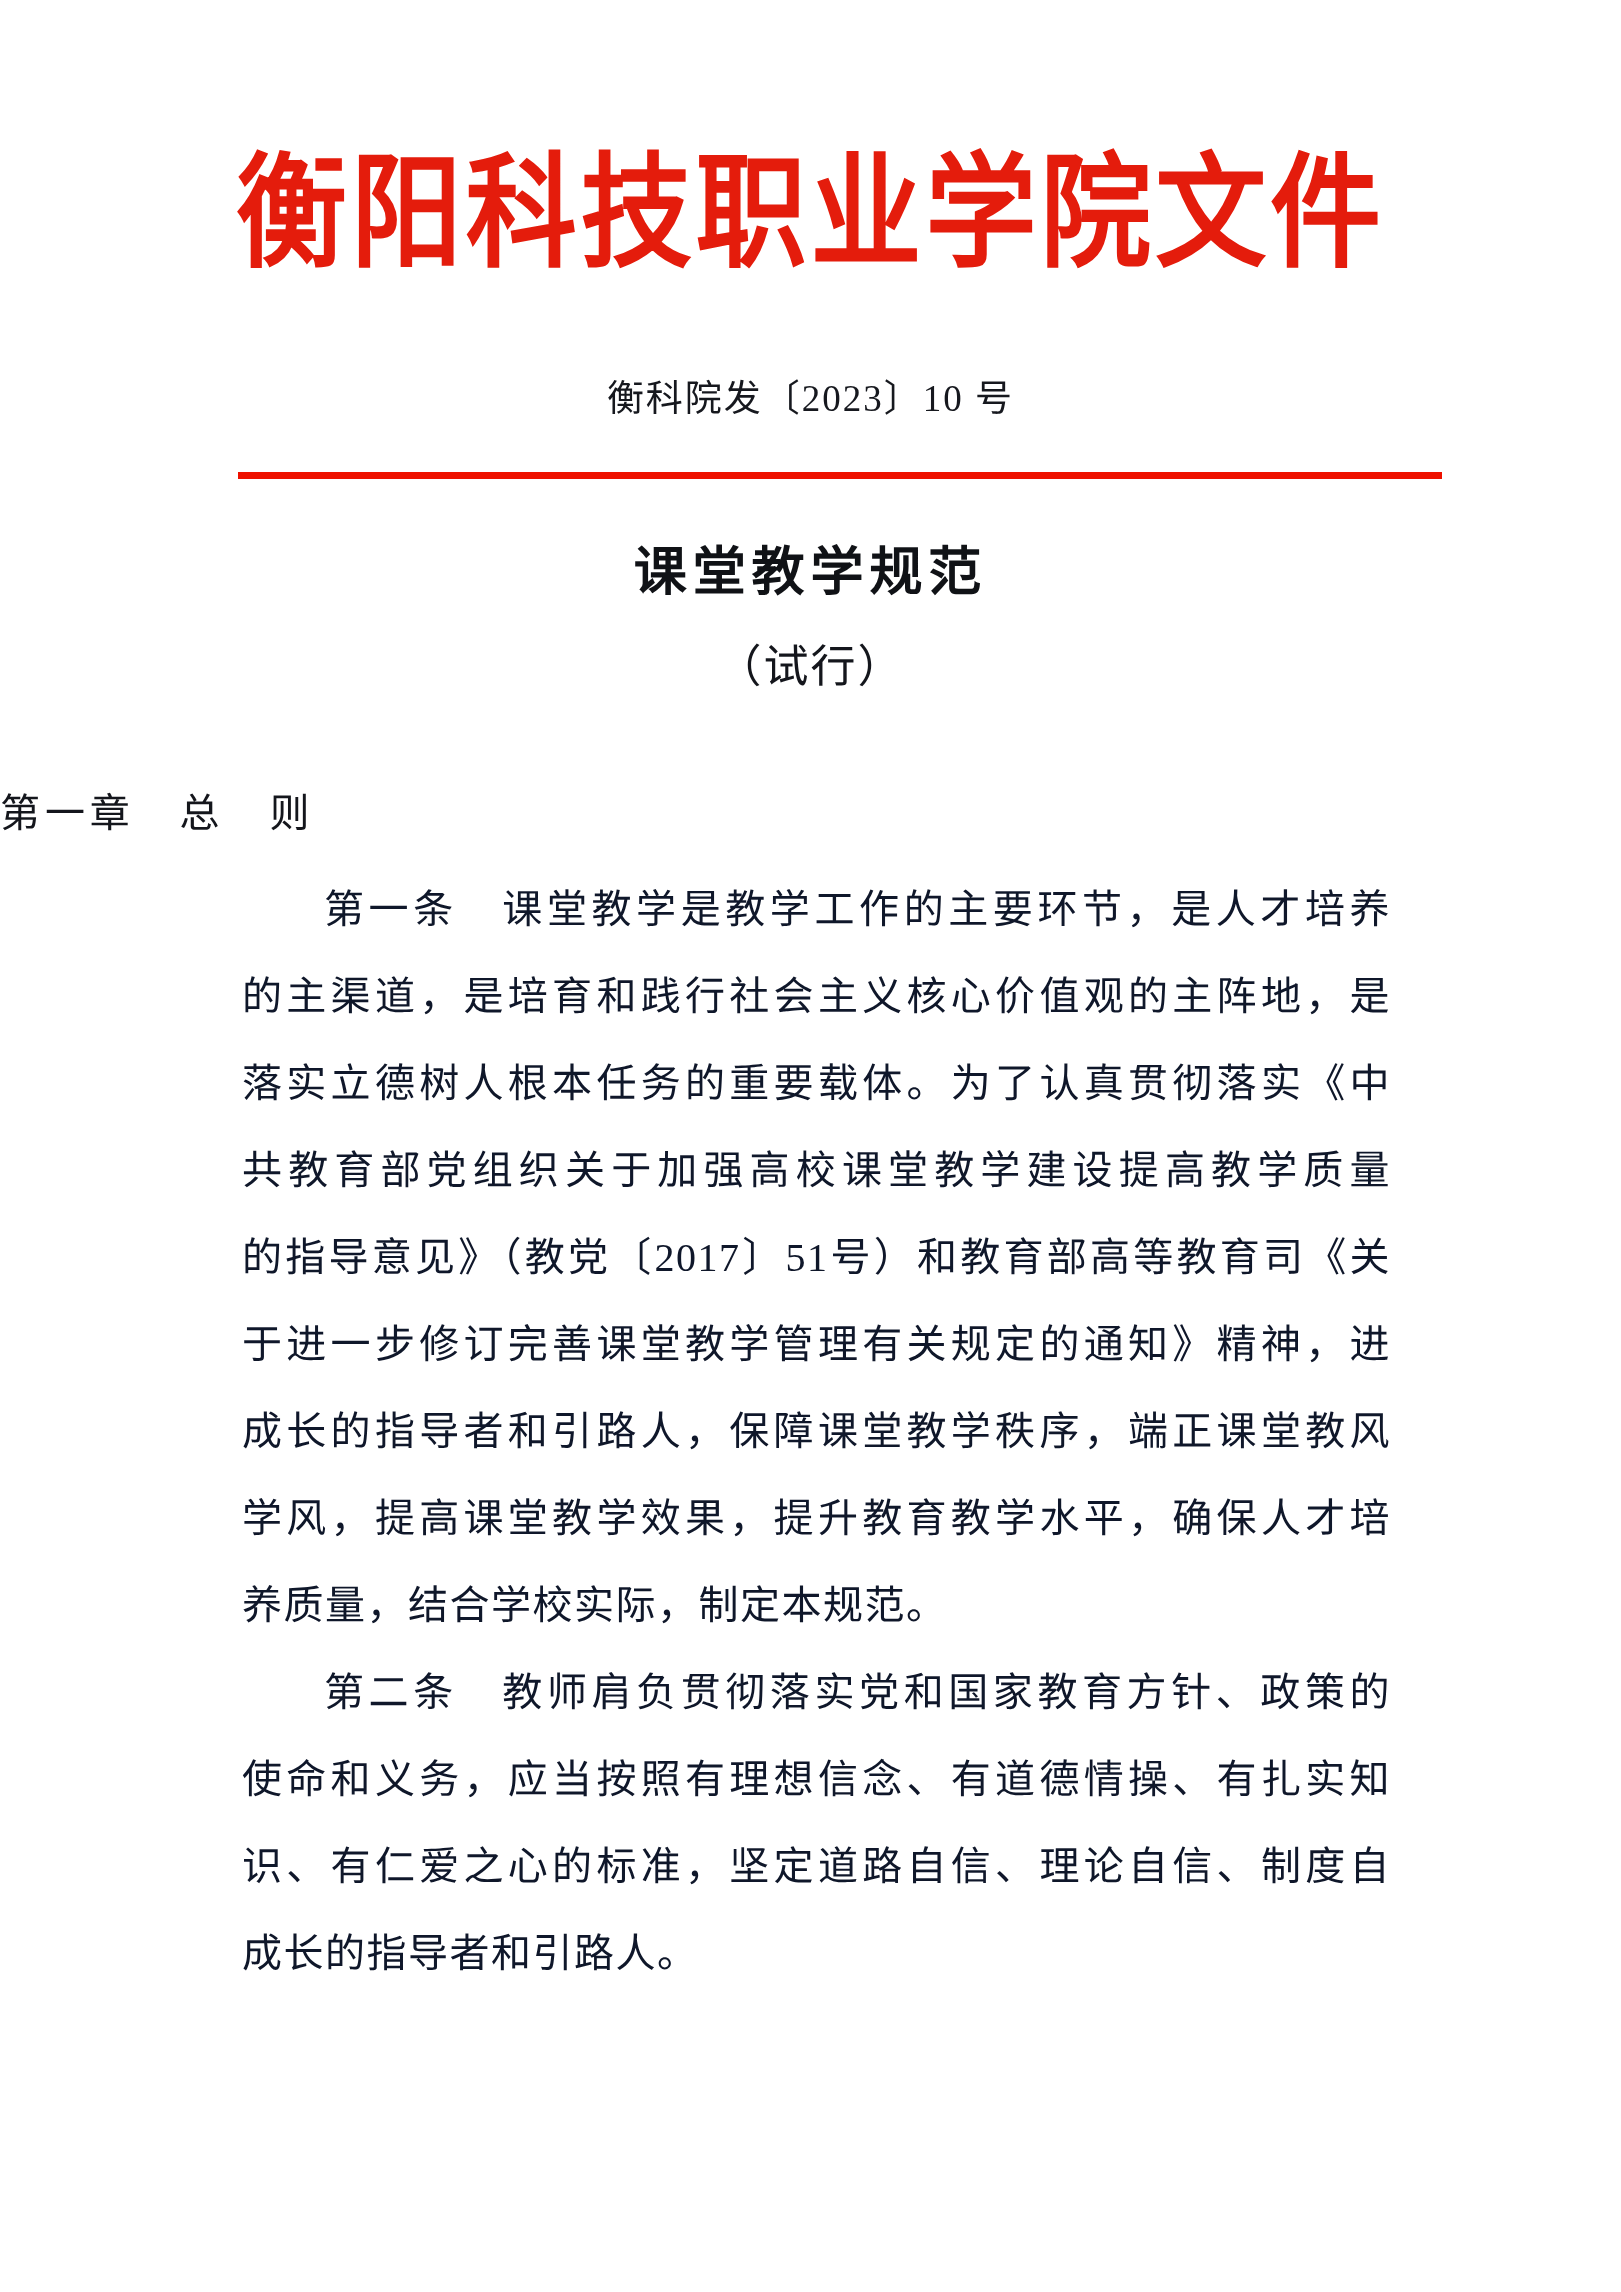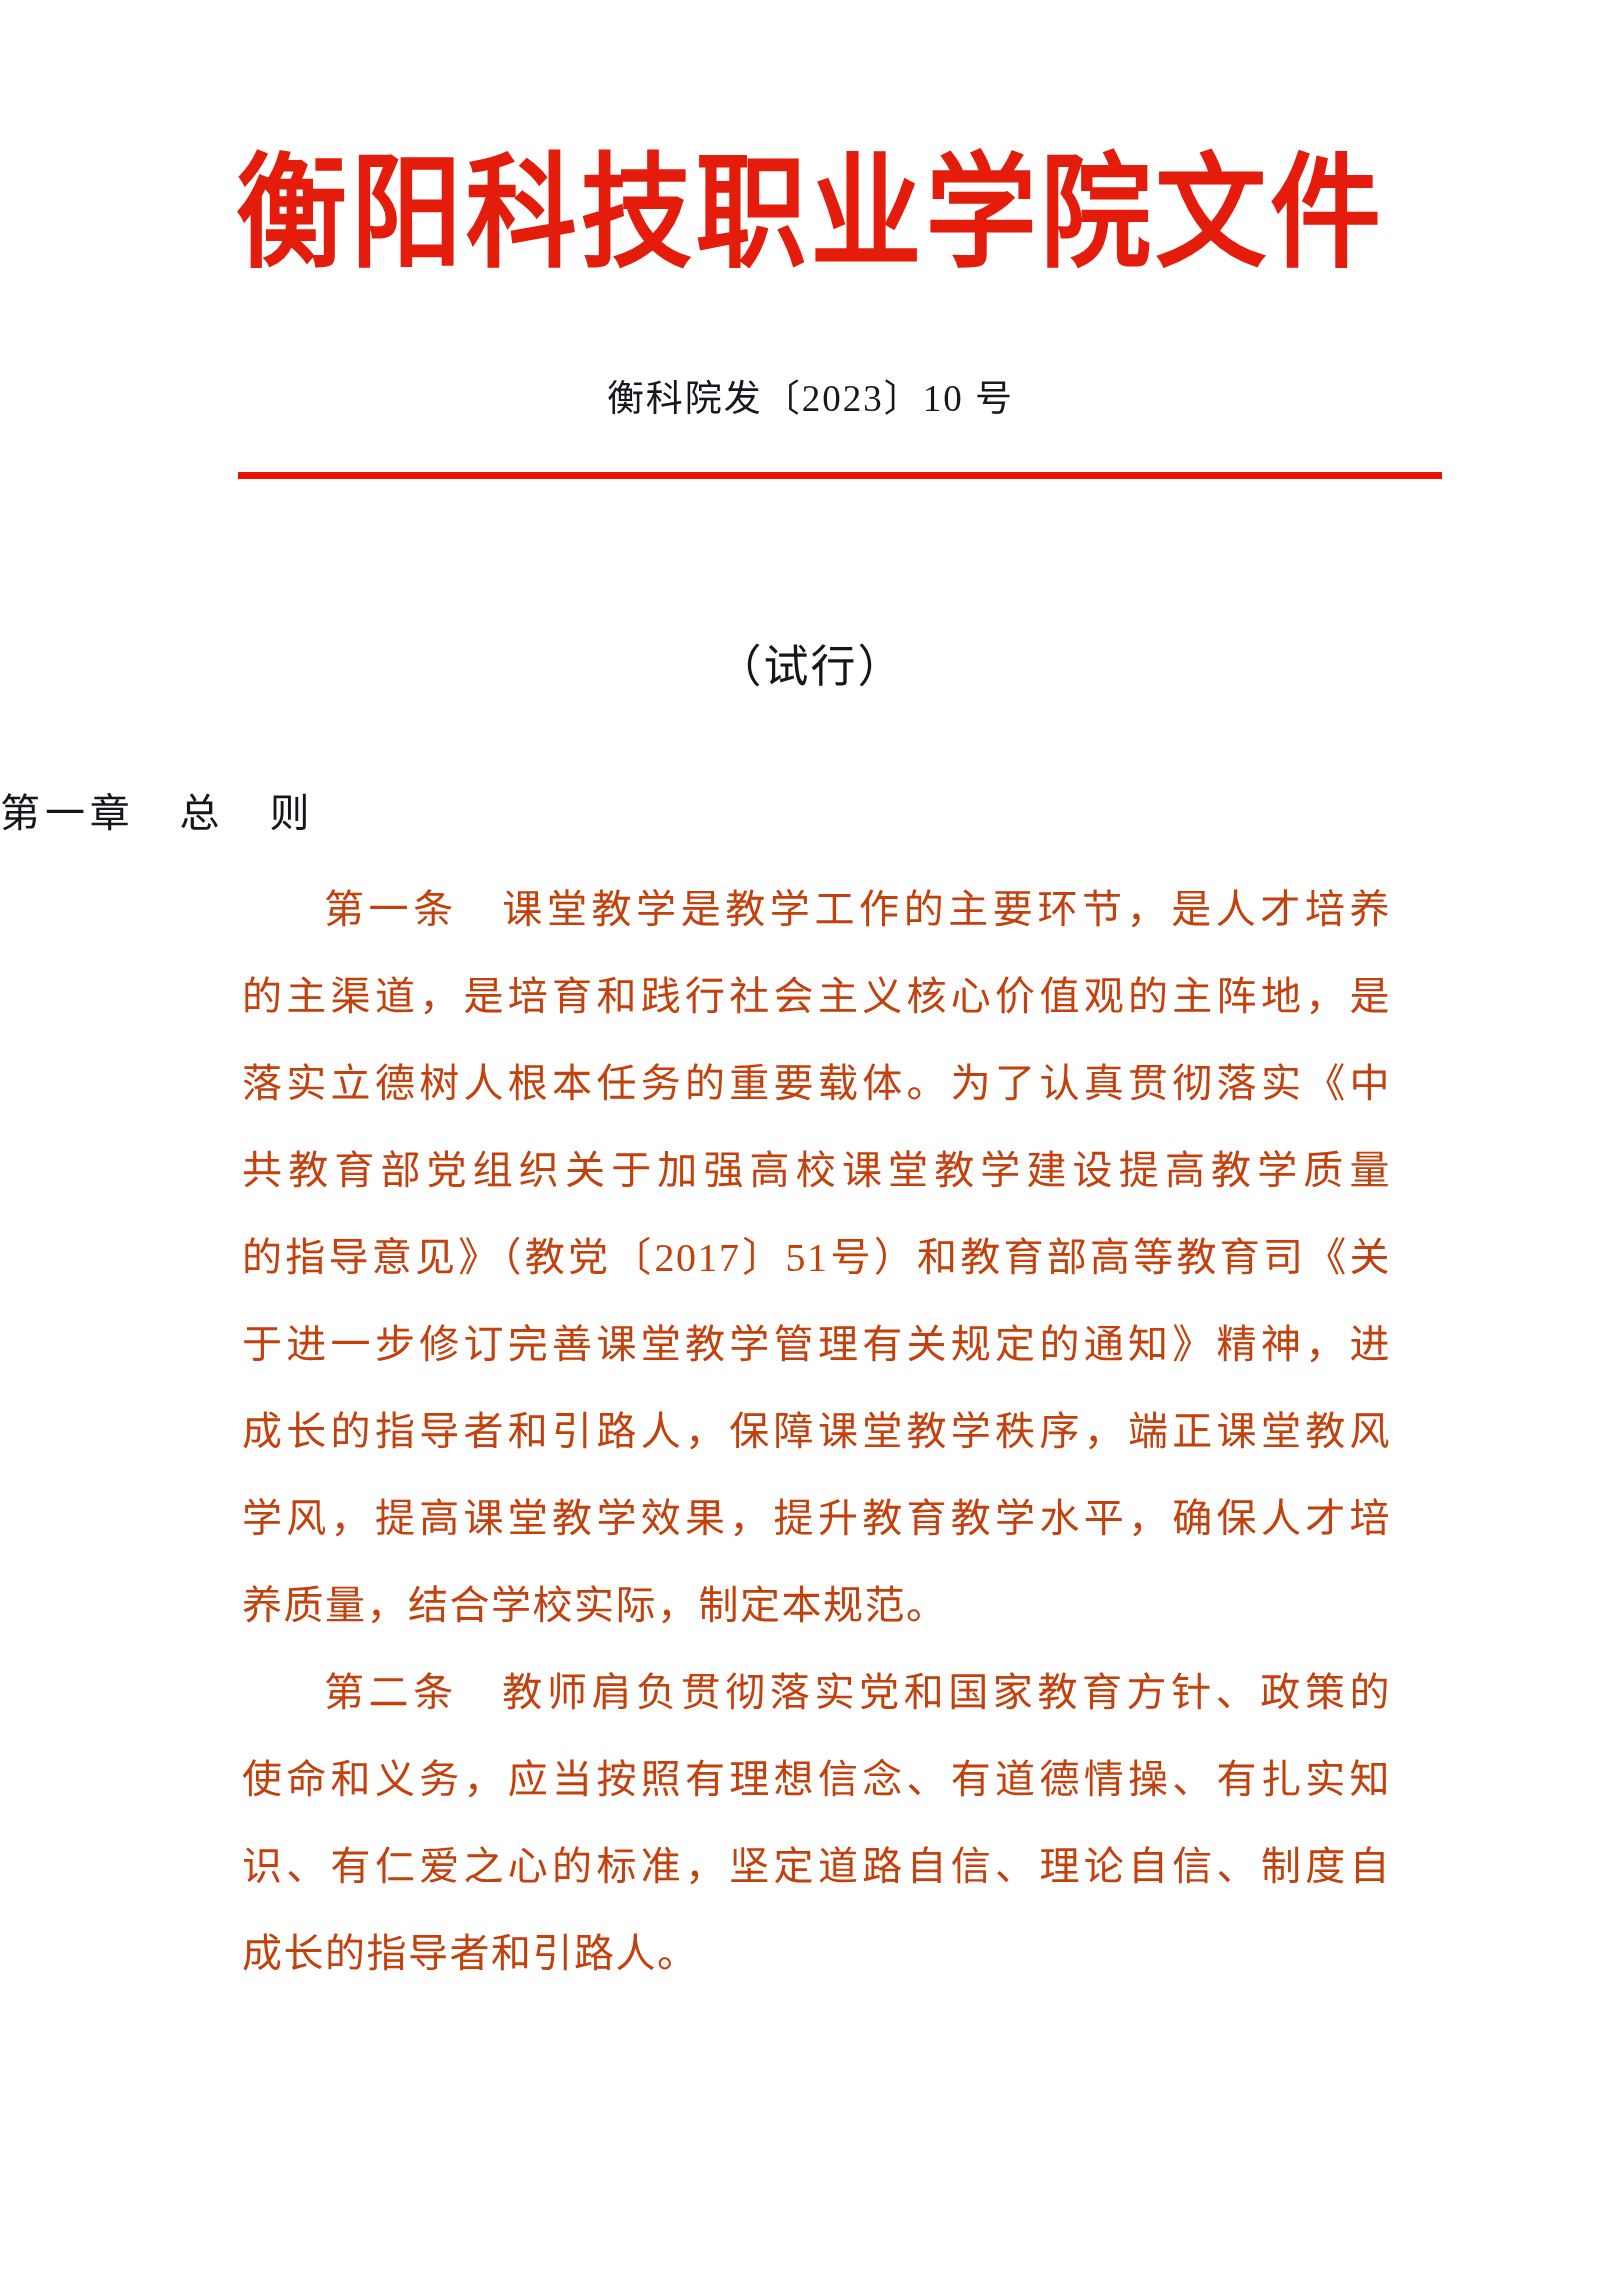--- a/index.html
+++ b/index.html
@@ -108,21 +108,21 @@
     left: 242px;
     top: 866px;
     width: 1149px;
   }
 
   .para {
     font-family: "Liberation Serif", "DejaVu Serif", serif;
     font-size: 40px;
     line-height: 87px;
     letter-spacing: 1.5px;
-    color: #c2410c;
+    color: #0f172a;
     text-align: justify;
     text-justify: inter-ideograph;
     margin: 0;
   }
 
   .para + .para {
     margin-top: 0;
   }
 
   .para .line {
@@ -155,20 +155,21 @@
 <div id="page">
 
   <div class="letterhead">
     <div class="letterhead-title" style="color: rgb(228, 28, 12);">衡阳科技职业学院文件</div>
   </div>
 
   <div class="doc-number">衡科院发〔2023〕10 号</div>
 
   <div class="red-rule" style="background: rgb(238, 17, 0);"></div>
 
+  <div class="doc-title">课堂教学规范</div>
 
   <div class="doc-subtitle">（试行）</div>
 
   <div class="chapter-heading">第一章　总　则</div>
 
   <div class="body-block">
 
     <p class="para">
       <span class="line indent" style="display: block; text-align-last: justify; white-space: normal;">第一条　课堂教学是教学工作的主要环节，是人才培养</span>
       <span class="line" style="display: block; text-align-last: justify; white-space: normal;">的主渠道，是培育和践行社会主义核心价值观的主阵地，是</span>

